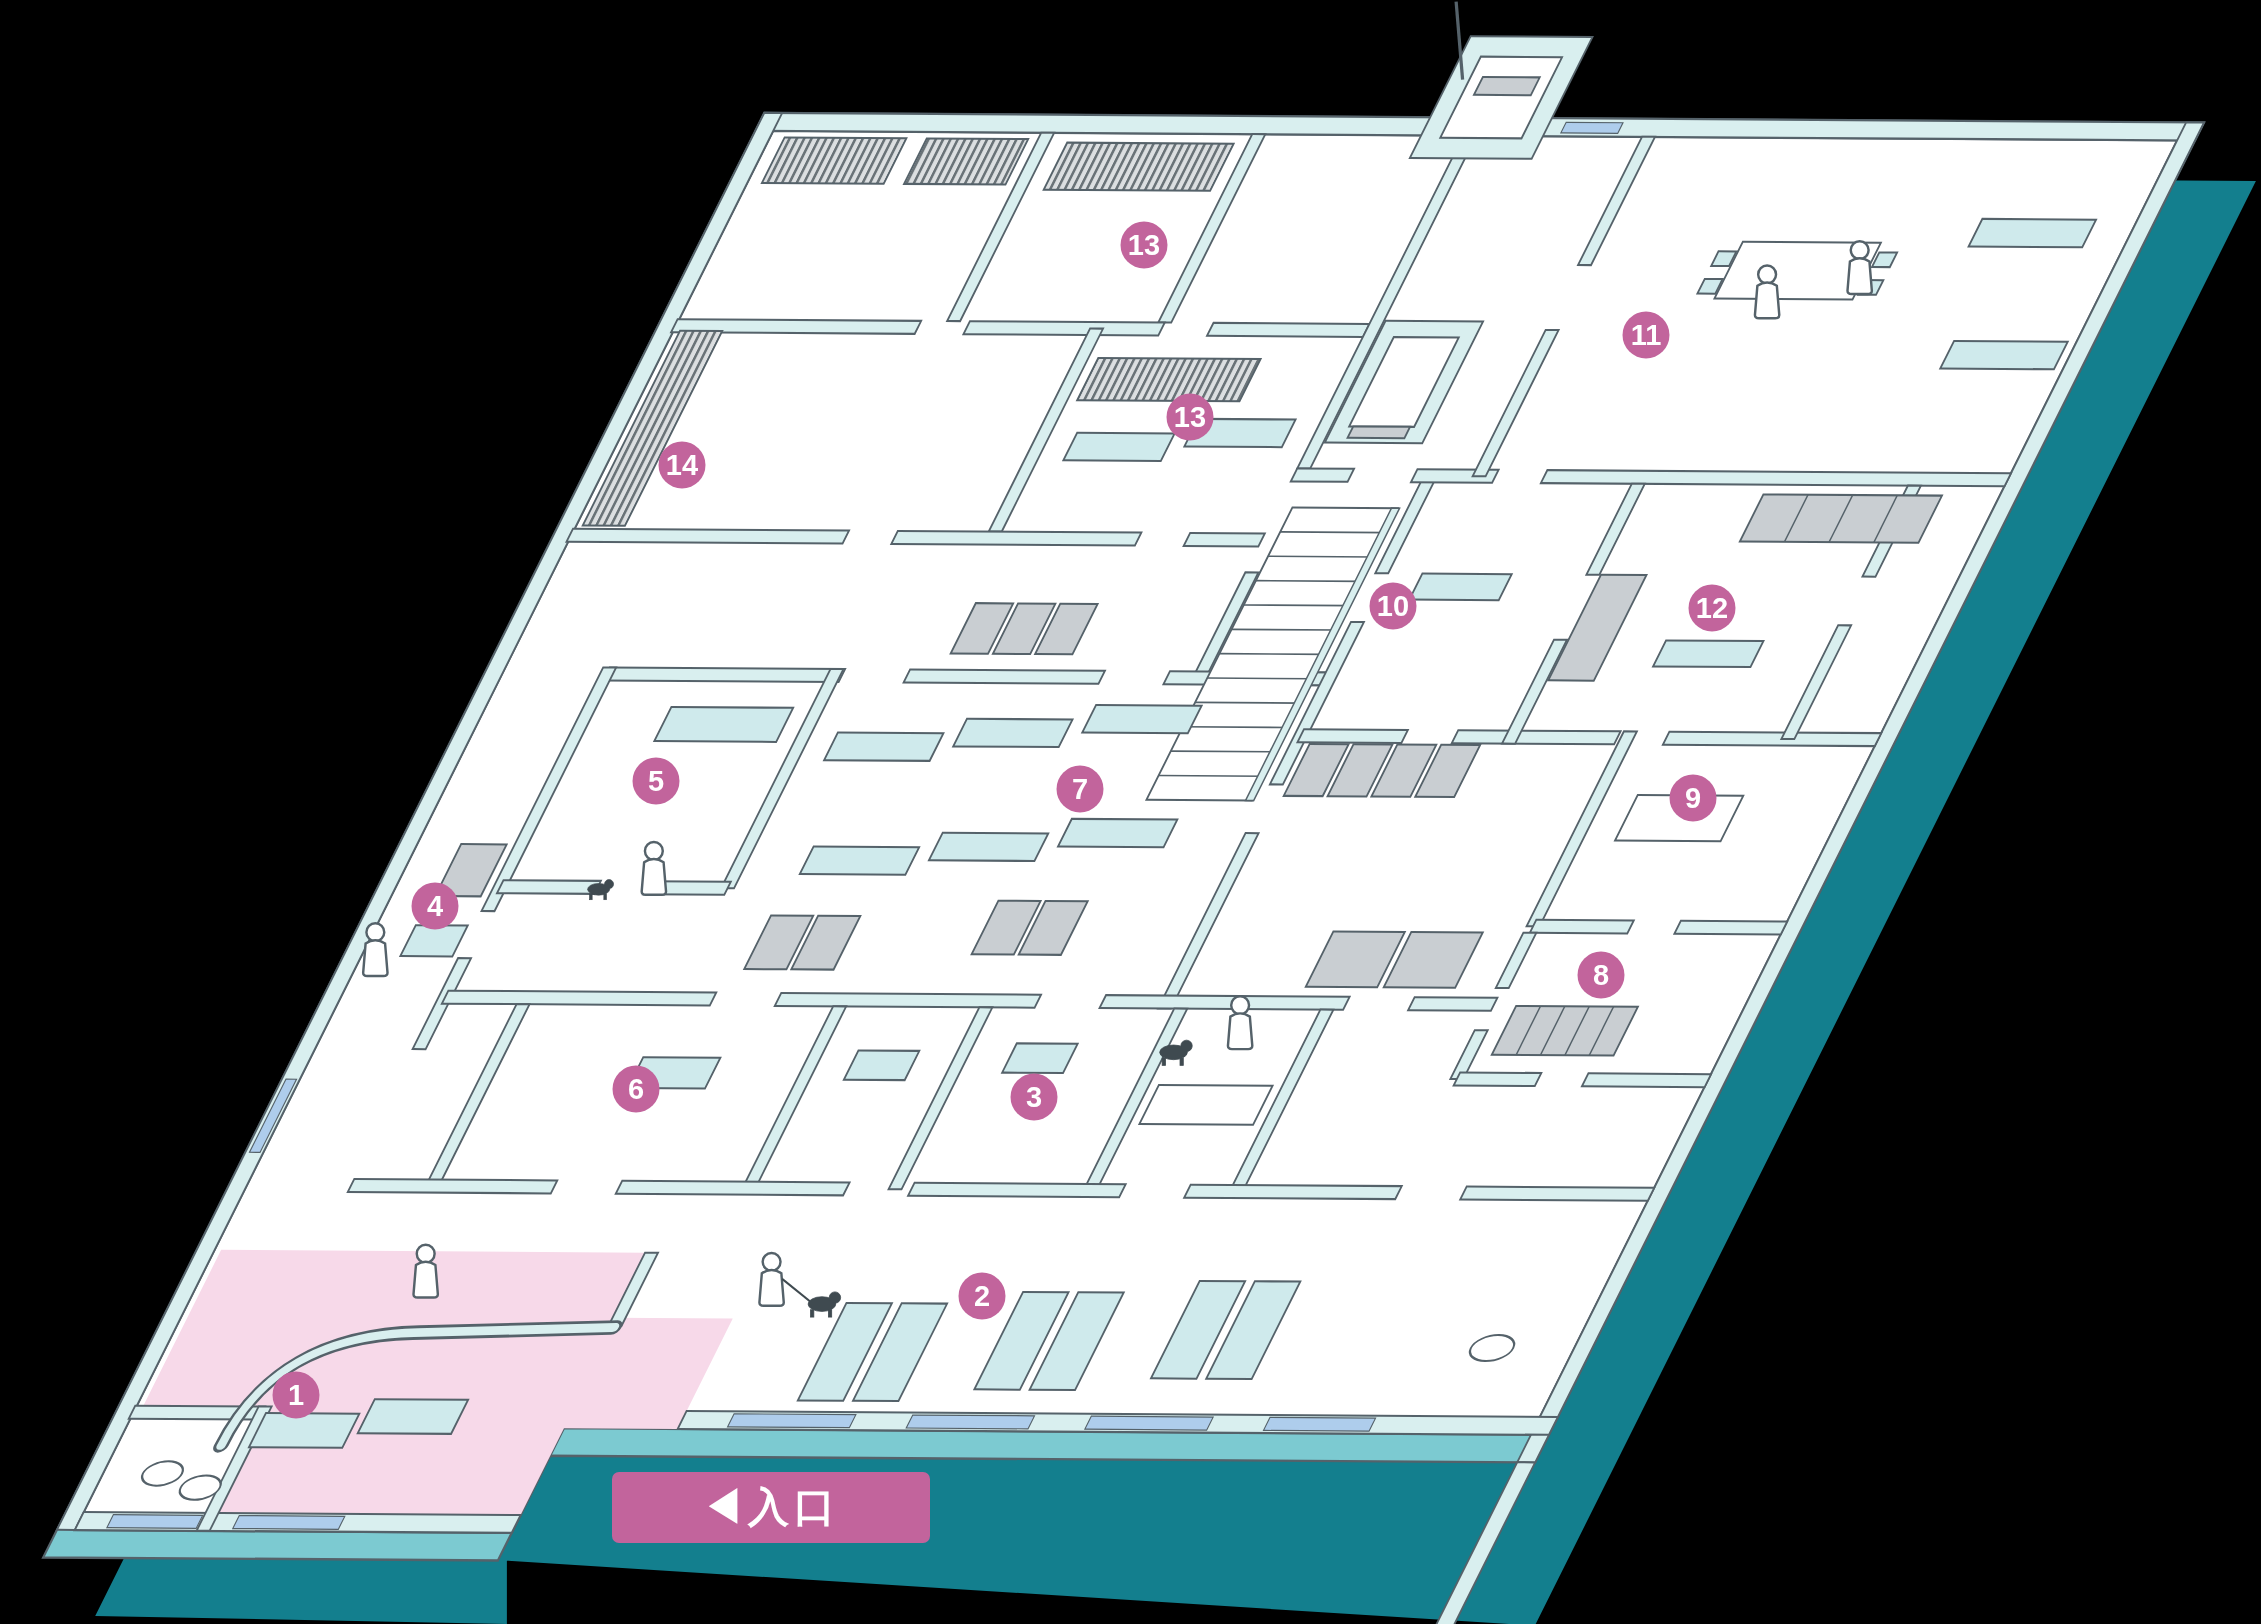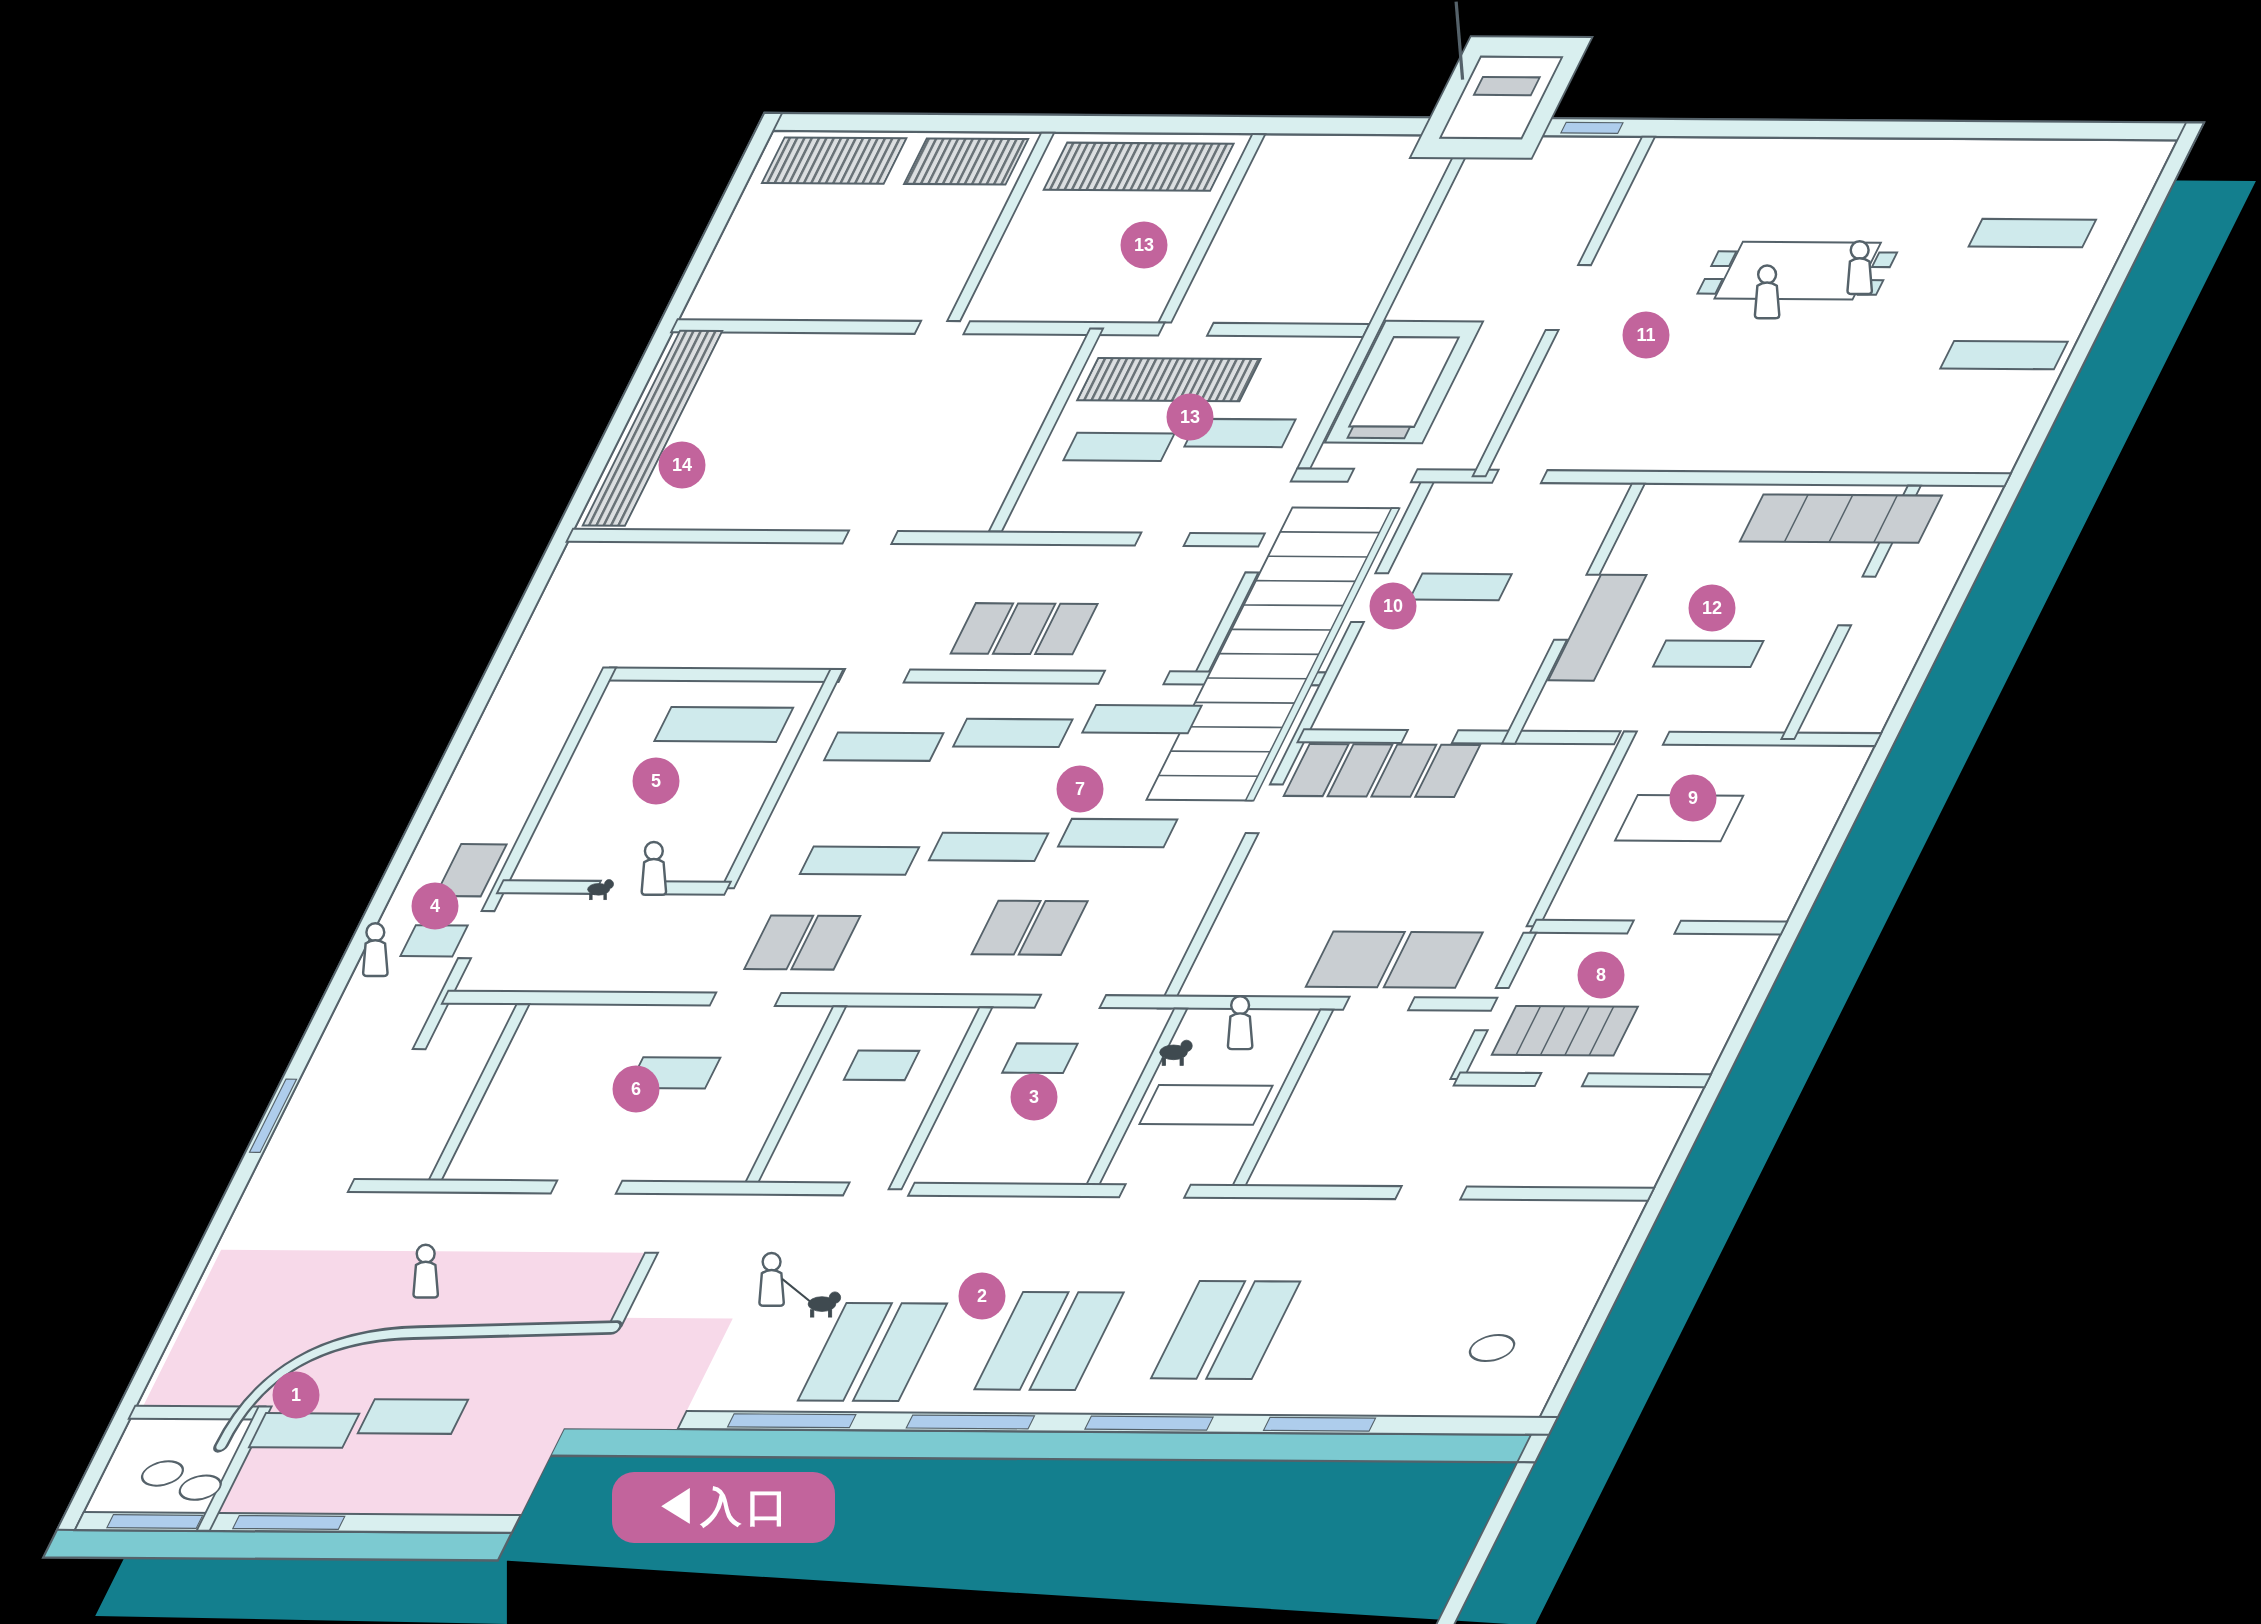--- a/index.html
+++ b/index.html
@@ -15,23 +15,23 @@
   .wtable{fill:var(--floor);stroke:var(--wall_line);stroke-width:2.5;}
   .equip{fill:var(--equipment);stroke:var(--wall_line);stroke-width:2.5;}
   .win{fill:var(--window);stroke:var(--wall_line);stroke-width:1.5;}
   .stepline{stroke:var(--wall_line);stroke-width:2;}
   .fixture{fill:var(--floor);stroke:var(--wall_line);stroke-width:2.5;}
   .person circle,.person path{fill:var(--floor);stroke:var(--wall_line);stroke-width:3;}
   .dog ellipse,.dog circle,.dog rect{fill:#3f4a50;stroke:#3f4a50;}
   .marker{position:absolute;width:47px;height:47px;border-radius:50%;
           background:var(--marker);color:var(--marker_text);
           display:flex;align-items:center;justify-content:center;
-          font-size:18px;font-weight:bold;transform:translate(-50%,-50%);z-index:5;}
-  .entrance-badge{position:absolute;left:612px;top:1472px;width:223px;height:71px;
-          background:var(--entrance_bg);color:var(--entrance_text);border-radius:22px;
+          font-size:29px;font-weight:bold;transform:translate(-50%,-50%);z-index:5;}
+  .entrance-badge{position:absolute;left:612px;top:1472px;width:318px;height:71px;
+          background:var(--entrance_bg);color:var(--entrance_text);border-radius:7px;
           display:flex;align-items:center;justify-content:center;
           font-size:41px;font-weight:bold;letter-spacing:4.9px;z-index:6;}
 </style>
 </head>
 <body>
 
 <div class="stage">
 
 <svg width="2261" height="1624" viewBox="0 0 2784 2000">
   <defs>

